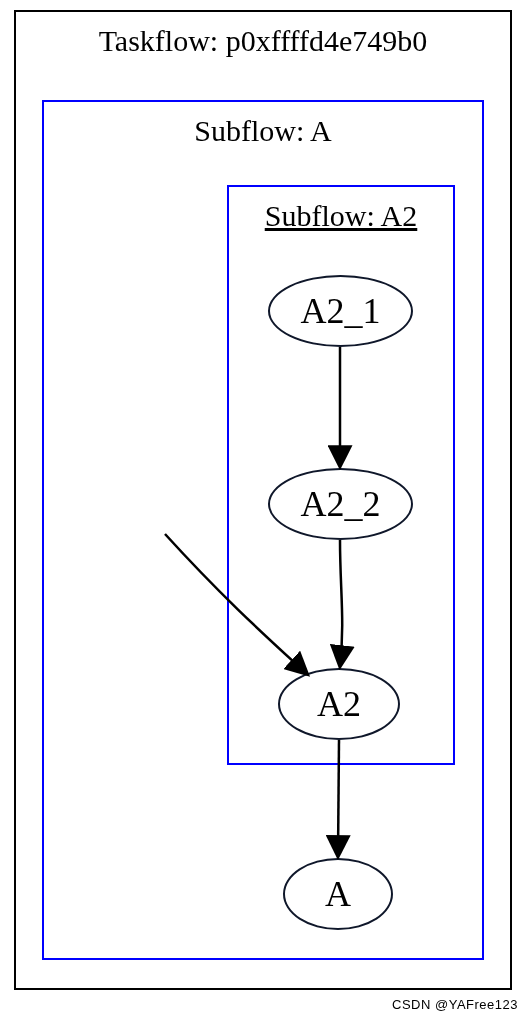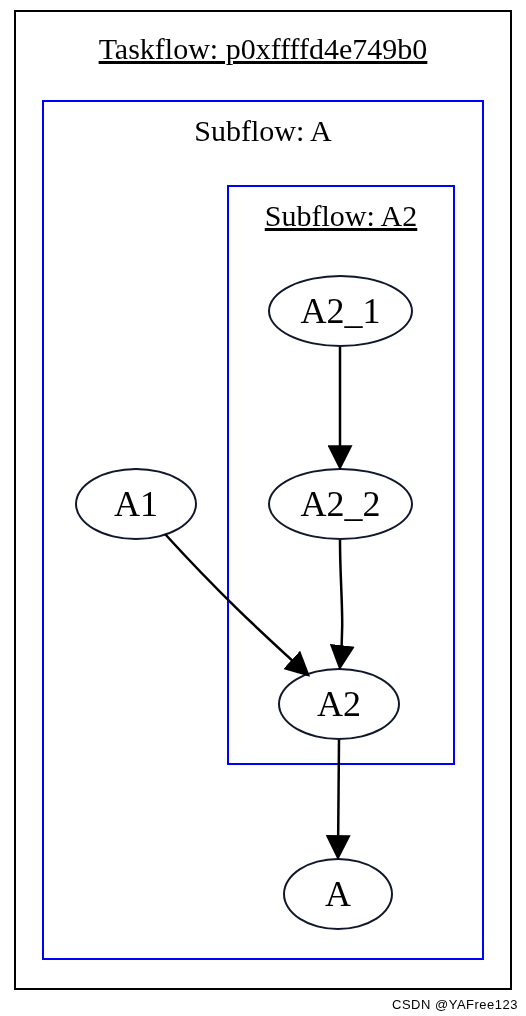--- a/index.html
+++ b/index.html
@@ -62,42 +62,39 @@
     color: #000000;
     letter-spacing: 0.5px;
   }
 </style>
 </head>
 <body>
 
 <div class="canvas">
 
   <div class="box outer" style="left:14px; top:10px; width:498px; height:980px;">
-    <div class="title" style="top:20px;text-decoration:underline;">Taskflow: p0xffffd4e749b0</div>
+    <div class="title" style="top:12px;">Taskflow: p0xffffd4e749b0</div>
   </div>
 
   <div class="box subflow" style="left:42px; top:100px; width:442px; height:860px;">
     <div class="title" style="top:12px;">Subflow: A</div>
   </div>
 
   <div class="box subflow" style="left:227px; top:185px; width:228px; height:580px;">
     <div class="title" style="top:12px;text-decoration:underline;">Subflow: A2</div>
   </div>
 
   <div class="node" style="left:268px; top:275px; width:145px; height:72px;">
     <span>A2_1</span>
   </div>
 
   <div class="node" style="left:268px; top:468px; width:145px; height:72px;">
     <span>A2_2</span>
   </div>
 
-  <div class="node" style="left:75px; top:468px; width:122px; height:72px;">
-    <span>A1</span>
-  </div>
 
   <div class="node" style="left:278px; top:668px; width:122px; height:72px;">
     <span>A2</span>
   </div>
 
   <div class="node" style="left:283px; top:858px; width:110px; height:72px;">
     <span>A</span>
   </div>
 
   <svg class="edges" viewBox="0 0 526 1016">

